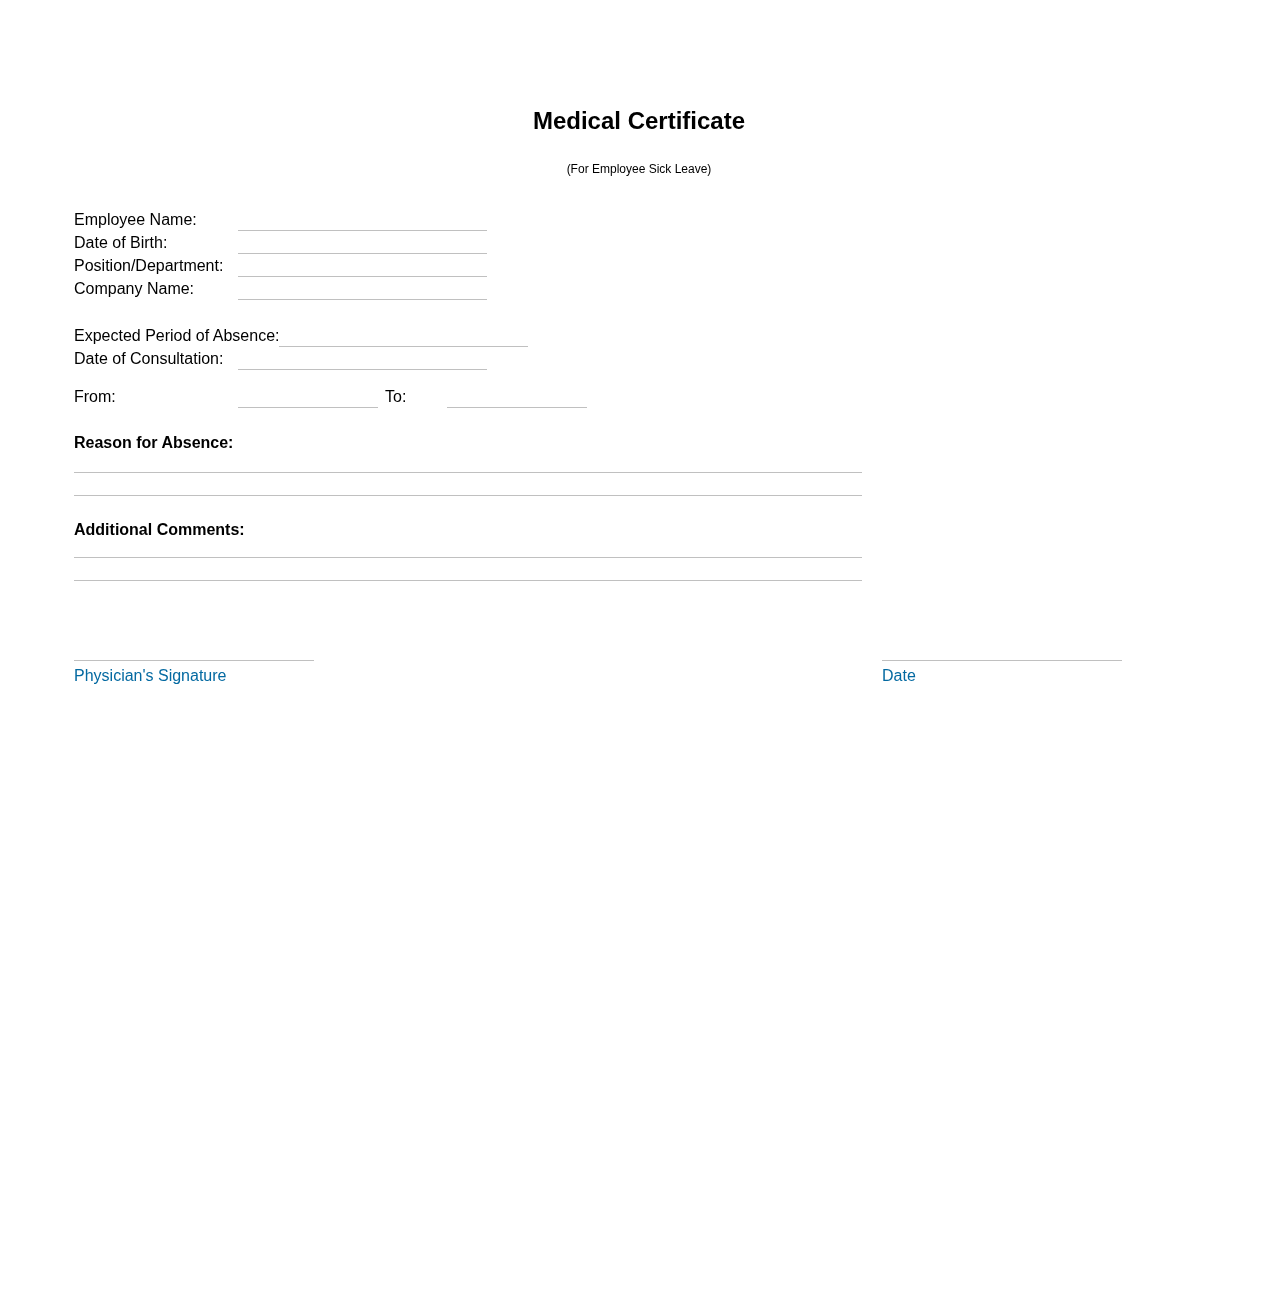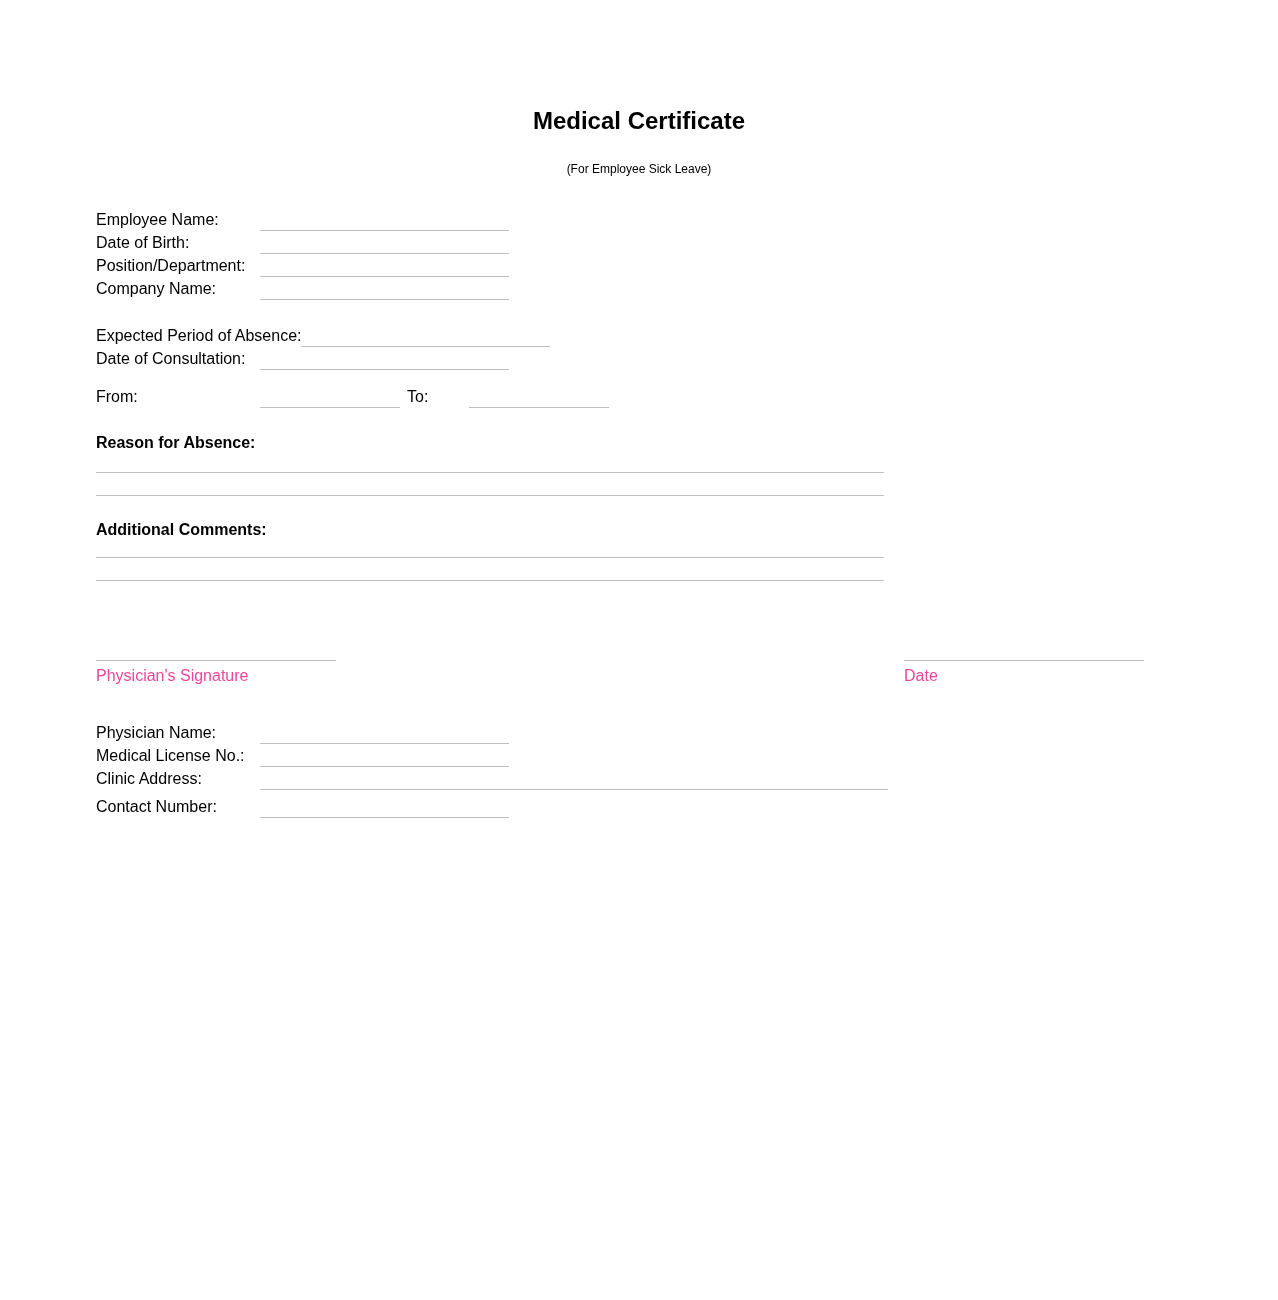--- a/index.html
+++ b/index.html
@@ -14,21 +14,21 @@
   }
   body {
     width: 1278px;
     height: 1300px;
     font-family: "Liberation Sans", sans-serif;
     font-size: 16px;
     color: var(--text, #000);
     overflow: hidden;
   }
   .page {
-    padding: 0 96px;
+    padding: 0 74px;
     width: 1278px;
   }
   .title {
     margin: 107px 0 0 0;
     font-size: 24px;
     line-height: 28px;
     font-weight: 700;
     text-align: center;
   }
   .subtitle {
@@ -91,21 +91,21 @@
   }
   .sig-cell { width: 240px; }
   .sig-line {
     height: 0;
     border-bottom: 1px solid var(--rule-line, #c0c0c0);
   }
   .sig-label {
     padding-top: 5px;
     line-height: 19px;
     font-weight: 400;
-    color: #ec4899;
+    color: #0369a1;
   }
 </style>
 </head>
 <body>
 
 <div class="page">
 
   <h1 class="title">Medical Certificate</h1>
   <div class="subtitle">(For Employee Sick Leave)</div>
 
@@ -134,20 +134,14 @@
     <div class="sig-cell">
       <div class="sig-line"></div>
       <div class="sig-label">Physician's Signature</div>
     </div>
     <div class="sig-cell">
       <div class="sig-line"></div>
       <div class="sig-label">Date</div>
     </div>
   </div>
 
-  <div class="block-physician">
-    <div class="row"><span class="lbl">Physician Name:</span><span class="fill w-std"></span></div>
-    <div class="row"><span class="lbl">Medical License No.:</span><span class="fill w-std"></span></div>
-    <div class="row"><span class="lbl">Clinic Address:</span><span class="fill w-clinic"></span></div>
-    <div class="row row-contact"><span class="lbl">Contact Number:</span><span class="fill w-std"></span></div>
-  </div>
 
 </div>
 
 </body></html>

